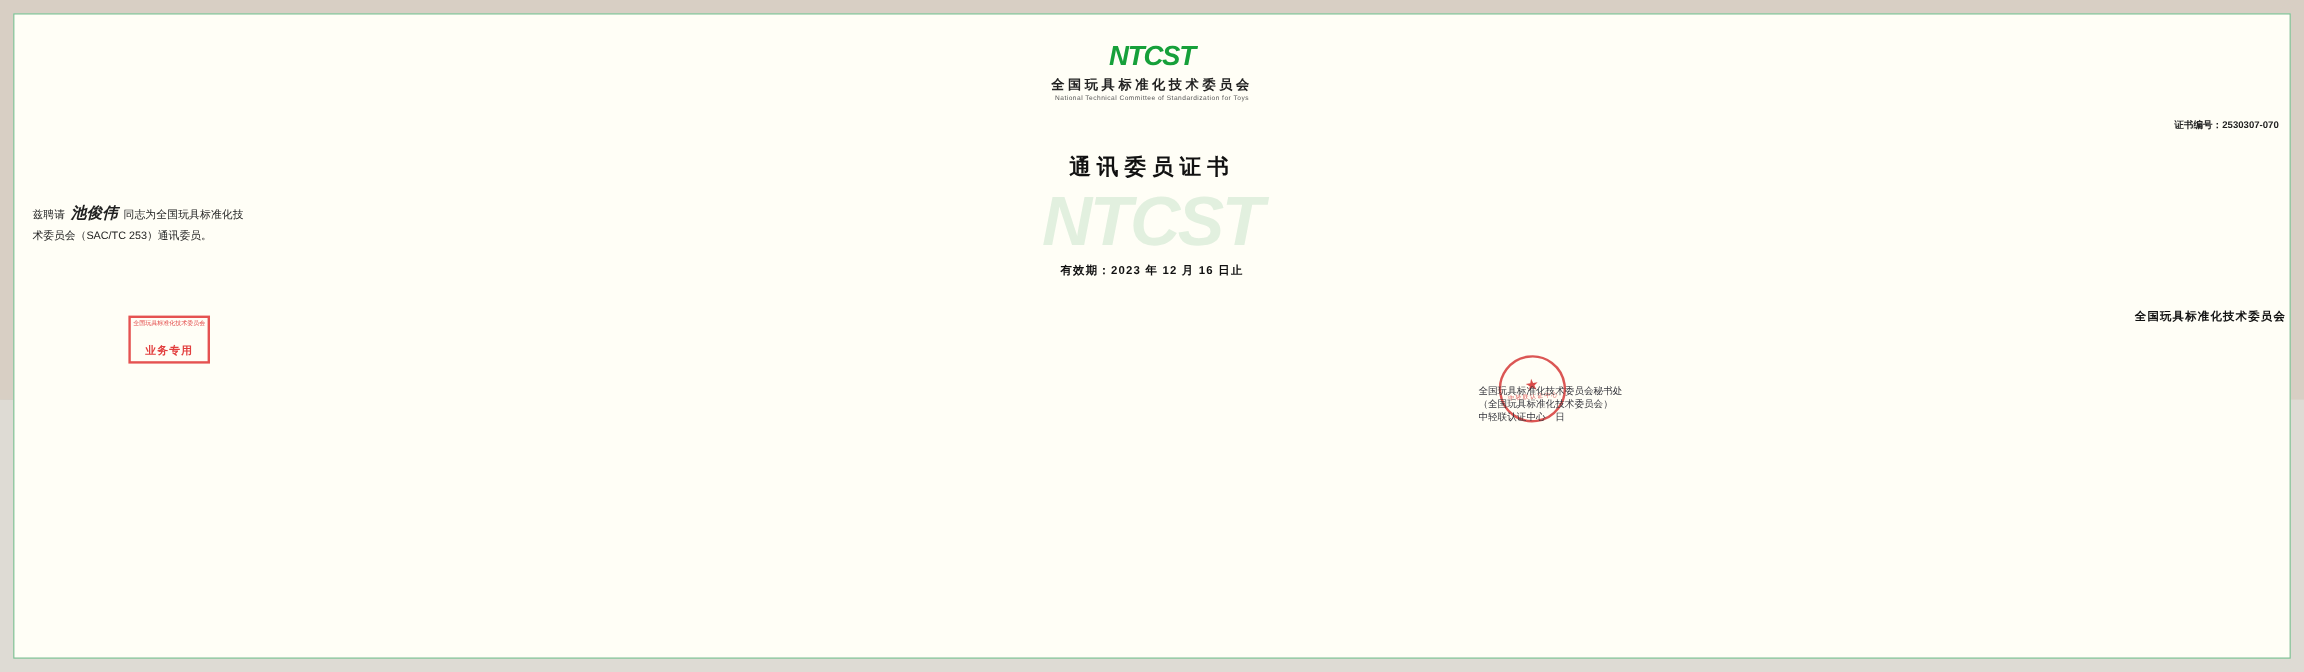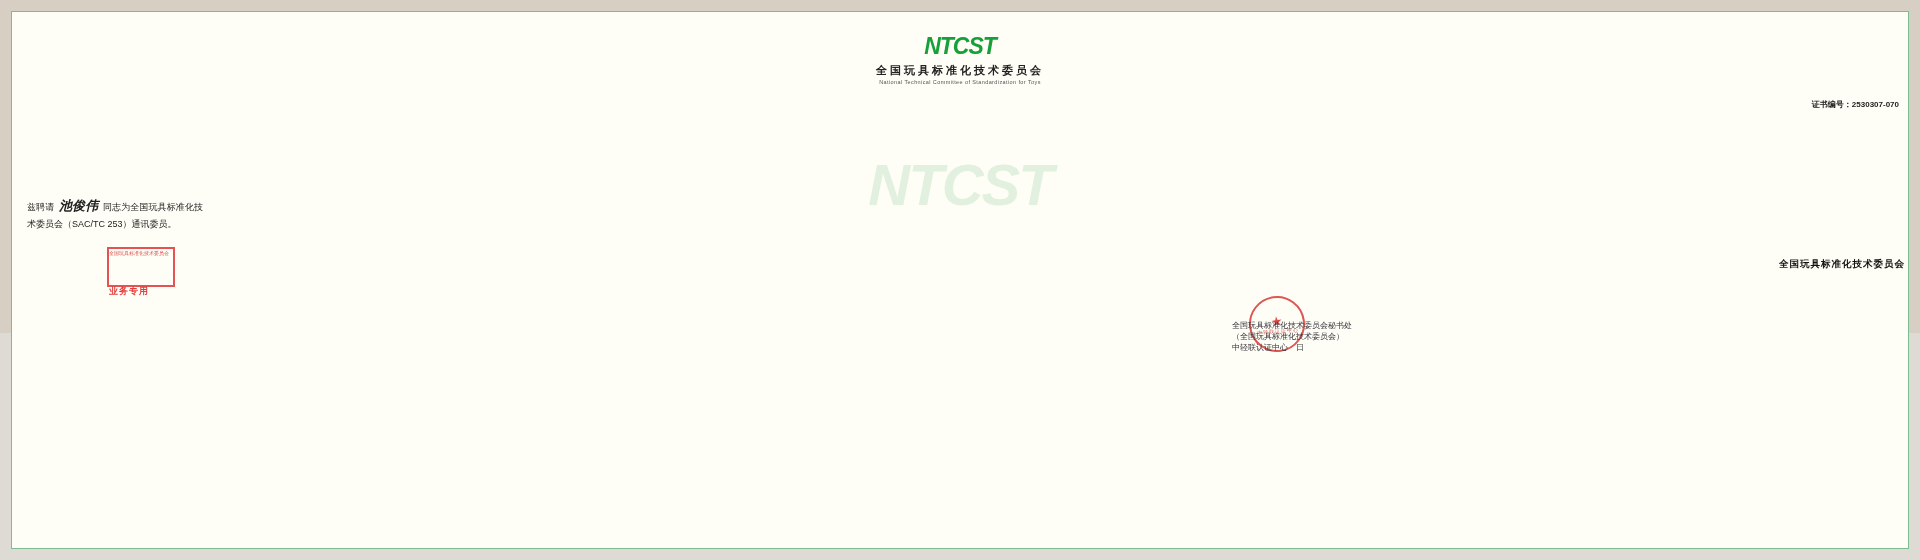--- a/index.html
+++ b/index.html
@@ -52,24 +52,24 @@
 
   
   .cert-member{left:1394px;top:126px;width:226px;height:330px;background:#2e9a4a;box-shadow:0 7px 22px rgba(60,50,40,.25);}
   .mem-inner{position:absolute;left:11px;top:11px;right:11px;bottom:11px;background:#fffef6;box-shadow:inset 0 0 0 1px #7dbd92;overflow:hidden;}
   .mem-watermark{position:absolute;left:0;top:140px;width:100%;text-align:center;font-size:58px;font-weight:900;font-style:italic;color:rgba(110,185,135,.20);letter-spacing:-2px;}
   .mem-logo{position:absolute;left:0;top:22px;width:100%;text-align:center;font-size:23px;font-weight:900;font-style:italic;color:#16a03a;letter-spacing:-1px;}
   .mem-org{position:absolute;left:0;top:52px;width:100%;text-align:center;font-size:11px;font-weight:900;letter-spacing:3px;color:#222;white-space:nowrap;}
   .mem-org-en{position:absolute;left:0;top:68px;width:100%;text-align:center;font-size:5.5px;color:#555;letter-spacing:.4px;white-space:nowrap;}
   .mem-no{position:absolute;right:10px;top:88px;font-size:8px;font-weight:700;color:#222;}
   .mem-title{position:absolute;left:0;top:116px;width:100%;text-align:center;font-size:18px;font-weight:900;letter-spacing:5px;color:#111;}
-  .mem-body{position:absolute;left:16px;top:158px;width:176px;font-size:9px;line-height:17px;color:#222;text-align:justify;margin-top:28px;}
+  .mem-body{position:absolute;left:16px;top:158px;width:176px;font-size:9px;line-height:17px;color:#222;text-align:justify;}
   .mem-body .name{font-size:13px;font-weight:900;font-style:italic;padding:0 2px;}
   .mem-validity{position:absolute;left:0;top:208px;width:100%;text-align:center;font-size:9.5px;font-weight:900;letter-spacing:1px;color:#111;}
-  .mem-stamp-box{position:absolute;left:96px;top:236px;width:64px;height:36px;border:2px solid rgba(224,52,52,.85);display:flex;flex-direction:column;justify-content:flex-start;z-index:1;gap:16px;}
+  .mem-stamp-box{position:absolute;left:96px;top:252px;width:64px;height:36px;border:2px solid rgba(224,52,52,.85);display:flex;flex-direction:column;align-items:center;justify-content:flex-start;z-index:1;}
   .mem-stamp-box .s1{font-size:5px;color:rgba(224,52,52,.9);white-space:nowrap;margin-top:1px;}
   .mem-stamp-box .s2{font-size:9px;font-weight:700;color:rgba(224,52,52,.95);letter-spacing:1px;margin-top:13px;}
   .mem-issuer{position:absolute;right:4px;top:247px;font-size:9.5px;font-weight:900;color:#111;letter-spacing:1px;white-space:nowrap;z-index:2;}
 </style>
 </head>
 <body>
 
 <div class="stage">
   <div class="bg-top"></div>
   <div class="bg-bottom"></div>
@@ -128,25 +128,27 @@
     </div>
   </div>
 
   <div class="cert-member">
     <div class="mem-inner">
       <div class="mem-watermark">NTCST</div>
       <div class="mem-logo">NTCST</div>
       <div class="mem-org">全国玩具标准化技术委员会</div>
       <div class="mem-org-en">National Technical Committee of Standardization for Toys</div>
       <div class="mem-no">证书编号：2530307-070</div>
+      <div class="mem-title">通讯委员证书</div>
       <div class="mem-body">
         <span>兹聘请</span>
         <span class="name">池俊伟</span>
         <span>同志为全国玩具标准化技术委员会（SAC/TC 253）通讯委员。</span>
       </div>
+      <div class="mem-validity">有效期：2023 年 12 月 16 日止</div>
       <div class="mem-stamp-box">
         <span class="s1">全国玩具标准化技术委员会</span>
         <span class="s2">业务专用</span>
       </div>
       <div class="mem-issuer">全国玩具标准化技术委员会</div>
     </div>
   </div>
 </div>
 
 </body></html>

